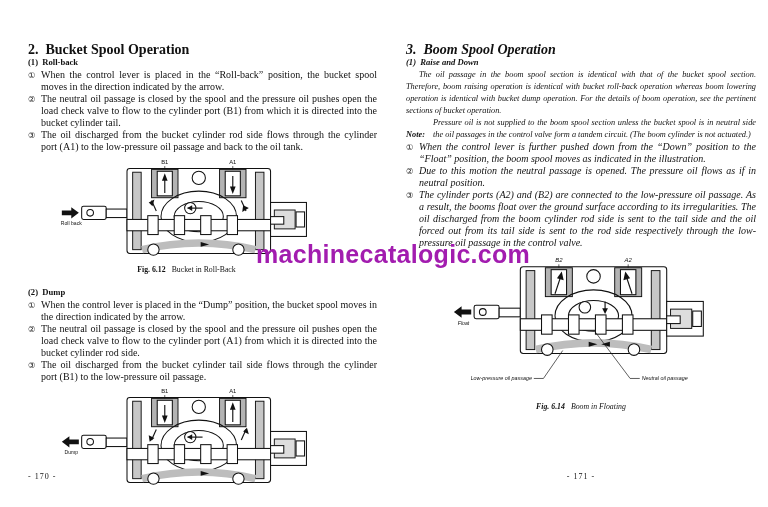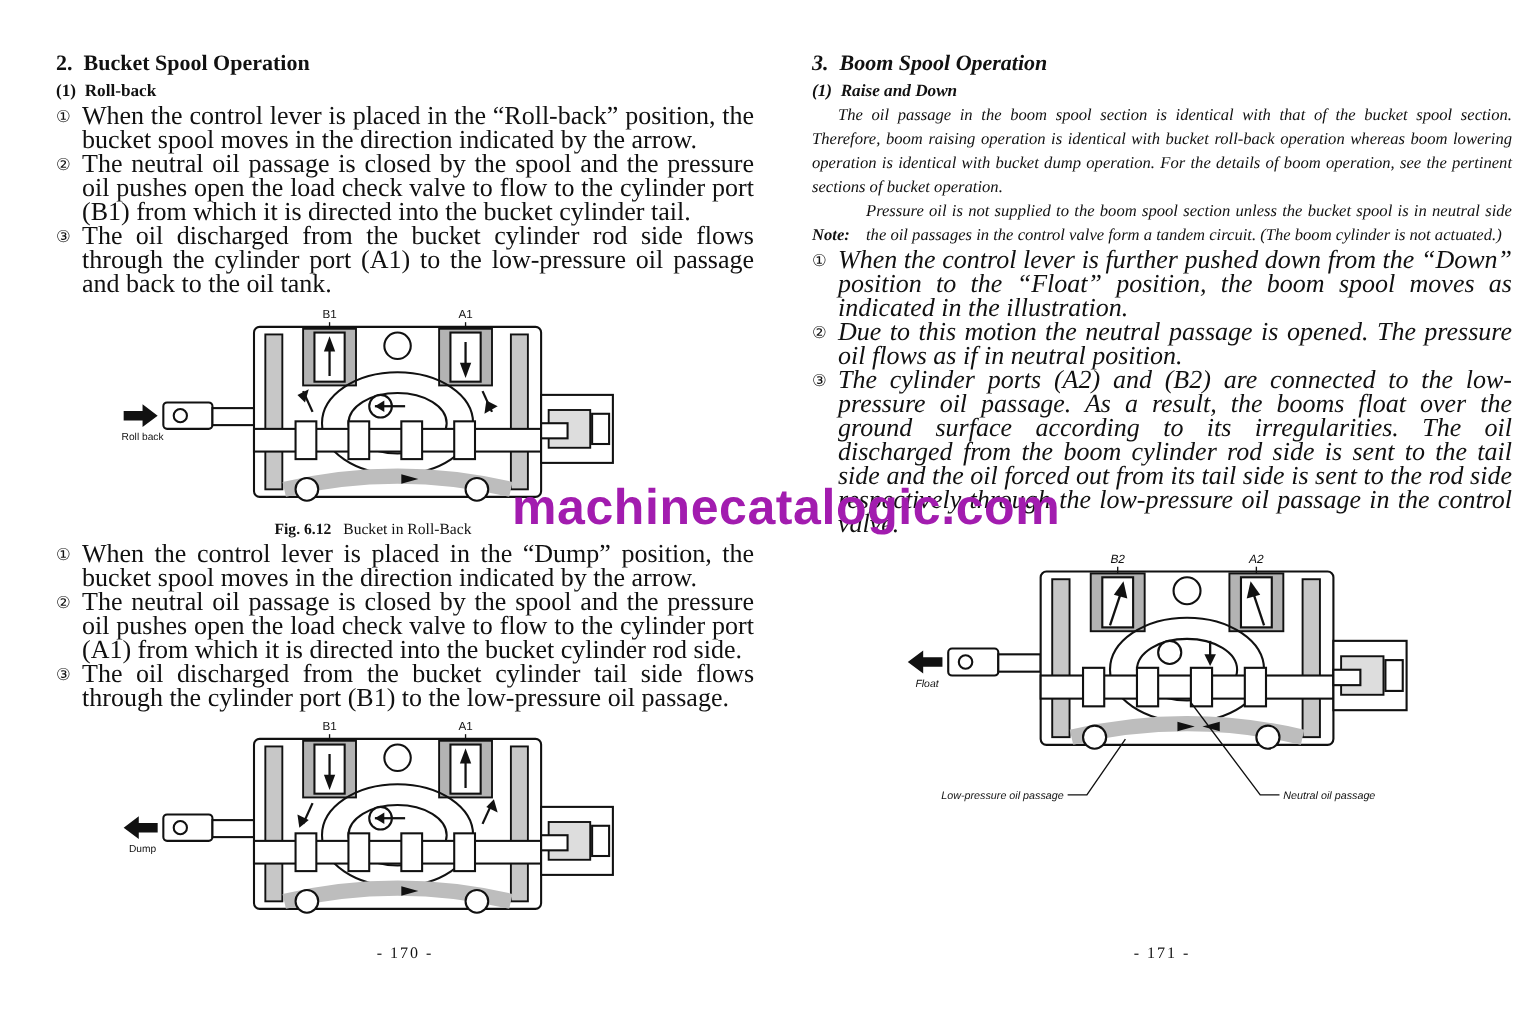--- a/index.html
+++ b/index.html
@@ -1,23 +1,23 @@
 <!DOCTYPE html>
 <html><head>
 <meta charset="utf-8">
 <style>
   html,body{margin:0;padding:0;}
   body{width:768px;height:507px;background:#ffffff;position:relative;overflow:hidden;
        font-family:"Liberation Serif","DejaVu Serif","DejaVu Sans",serif;color:#111;}
   .page{position:absolute;top:26px;}
-  .h1{font-size:11px;font-weight:bold;line-height:13px;}
+  .h1{font-size:14px;font-weight:bold;line-height:13px;margin-top:17px;}
   .h2{font-size:8.6px;font-weight:bold;line-height:13px;}
   .item{display:flex;align-items:flex-start;line-height:12px;}
   .num{flex:0 0 13px;font-size:8.2px;font-family:"DejaVu Sans",sans-serif;line-height:12px;}
-  .itx{flex:1;font-size:13px;text-align:justify;line-height:12px;}
+  .itx{flex:1;font-size:10px;text-align:justify;line-height:12px;}
   .para{font-size:8.3px;text-align:justify;line-height:12px;text-indent:13px;}
   .noterow{display:flex;align-items:flex-end;line-height:12px;}
   .notelbl{flex:0 0 27px;font-size:8.3px;font-weight:bold;line-height:12px;}
   .notetx{flex:1;font-size:8.3px;text-align:justify;line-height:12px;}
   .figwrap{text-align:center;}
   .figcap{font-size:7.8px;margin-top:2px;}
   .figcap .b{font-weight:bold;margin-right:6px;}
   .footer{position:absolute;top:472px;font-size:8px;letter-spacing:1px;}
   .watermark{position:absolute;left:256px;top:240px;z-index:5;
              font-family:"Liberation Sans","DejaVu Sans",sans-serif;
@@ -102,20 +102,21 @@
       <line class="s" x1="103" y1="57" x2="98" y2="46"></line>
       <polygon class="blk" points="95,48 101,45 99,52"></polygon>
       <line class="s" x1="193" y1="46" x2="198" y2="57"></line>
       <polygon class="blk" points="195,51 201,54 194,58"></polygon>
     </svg>
     <div class="figcap">
       <span class="b">Fig. 6.12</span><span>Bucket in Roll-Back</span>
     </div>
   </div>
 
+  <div class="h2" style="margin-top:12px;">(2)&nbsp;&nbsp;Dump</div>
   <div class="item">
     <span class="num">①</span>
     <div class="itx">When the control lever is placed in the “Dump” position, the bucket spool moves in the direction indicated by the arrow.</div>
   </div>
   <div class="item">
     <span class="num">②</span>
     <div class="itx">The neutral oil passage is closed by the spool and the pressure oil pushes open the load check valve to flow to the cylinder port (A1) from which it is directed into the bucket cylinder rod side.</div>
   </div>
   <div class="item">
     <span class="num">③</span>
@@ -233,19 +234,22 @@
       <text class="t6" x="184" y="7.5">A2</text>
       <line class="s" x1="108" y1="40" x2="114" y2="22"></line>
       <polygon class="blk" points="110,24 117,26 115,17"></polygon>
       <line class="s" x1="188" y1="40" x2="182" y2="22"></line>
       <polygon class="blk" points="179,26 186,24 181,17"></polygon>
       <path class="th" d="M86,128 L96,128 L116,99"></path>
       <text class="t5l" x="84" y="130" text-anchor="end">Low-pressure oil passage</text>
       <path class="th" d="M150,80 L186,128 L196,128"></path>
       <text class="t5l" x="198" y="130" text-anchor="start">Neutral oil passage</text>
     </svg>
+    <div class="figcap" style="margin-top:6px;">
+      <span class="b">Fig. 6.14</span><span>Boom in Floating</span>
+    </div>
   </div>
 </div>
 
-<div class="footer" style="left:28px;width:349px;text-align:center;">- 170 -</div>
+<div class="footer" style="left:28px;width:349px;">- 170 -</div>
 <div class="footer" style="left:406px;width:350px;text-align:center;">- 171 -</div>
 
 <div class="watermark" style="color: #a21caf;">machinecatalogic.com</div>
 
 </body></html>

